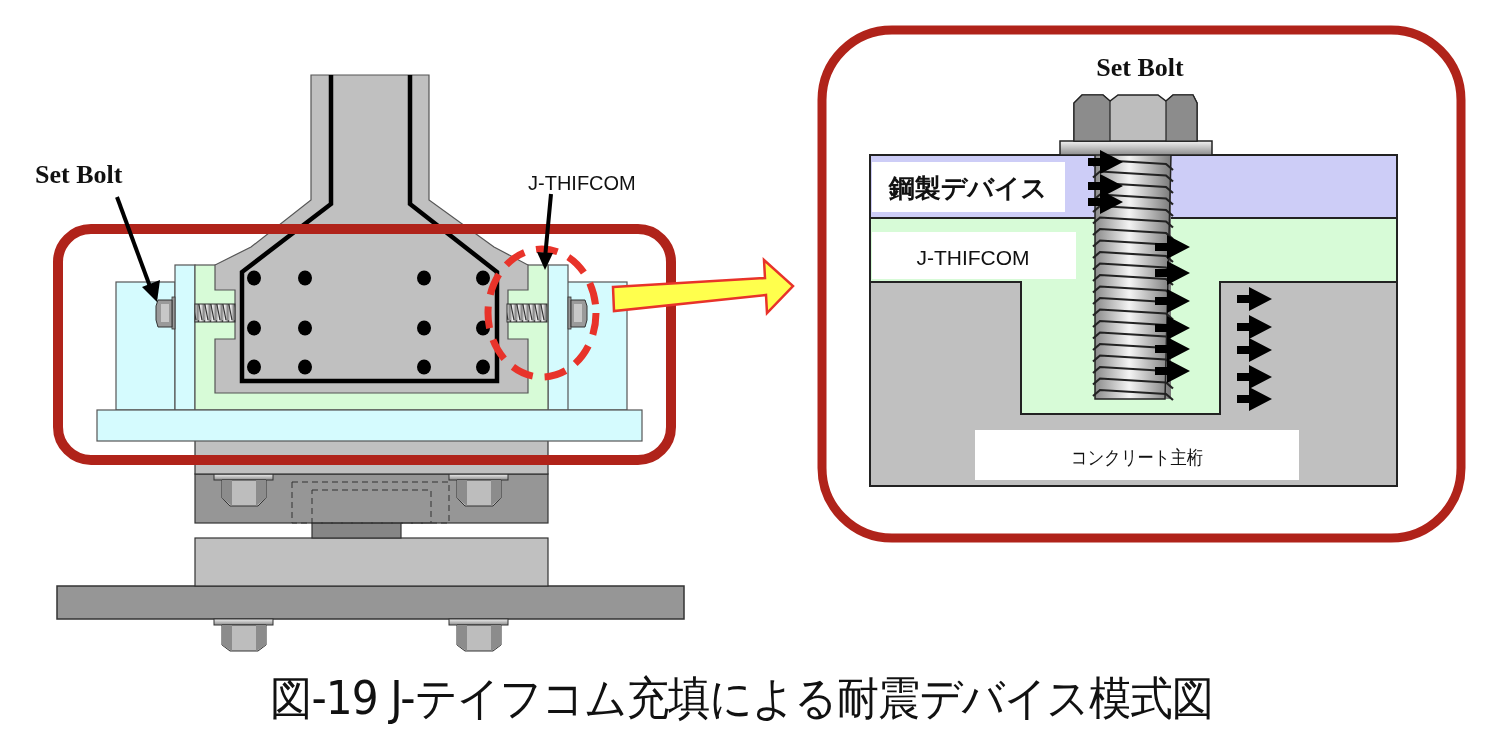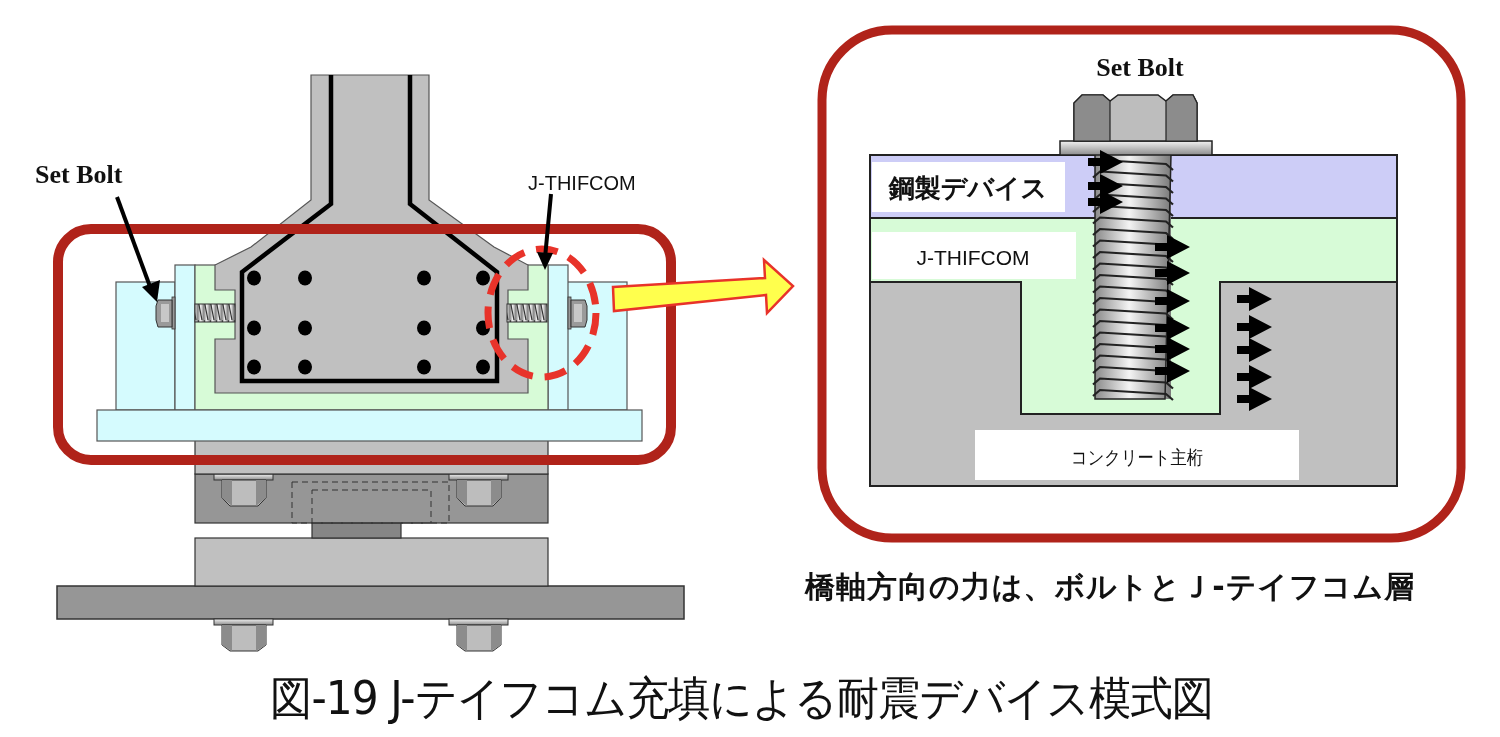--- a/index.html
+++ b/index.html
@@ -208,16 +208,15 @@
     <rect x="822" y="30" width="639" height="508" rx="70" ry="70" fill="none" stroke="#b0231a" stroke-width="9"></rect>
 
     <text class="svgtext-serif" x="1140" y="76" font-size="26" fill="#111" text-anchor="middle">Set Bolt</text>
     <text class="jp" x="968" y="197" font-size="26" font-weight="bold" fill="#111" text-anchor="middle">鋼製デバイス</text>
     <text class="svgtext-sans" x="973" y="265" font-size="21" fill="#111" text-anchor="middle">J-THIFCOM</text>
     <text class="jp" x="1137" y="464" font-size="19" fill="#111" text-anchor="middle" textLength="132" lengthAdjust="spacingAndGlyphs">コンクリート主桁</text>
   </g>
 </svg>
 
 <div id="caption-desc">
-  <div>橋軸方向の力は、ボルトとＪ-テイフコム層</div>
 </div>
 
 <div id="figure-caption">図-19 J-テイフコム充填による耐震デバイス模式図</div>
 
 </body></html>

